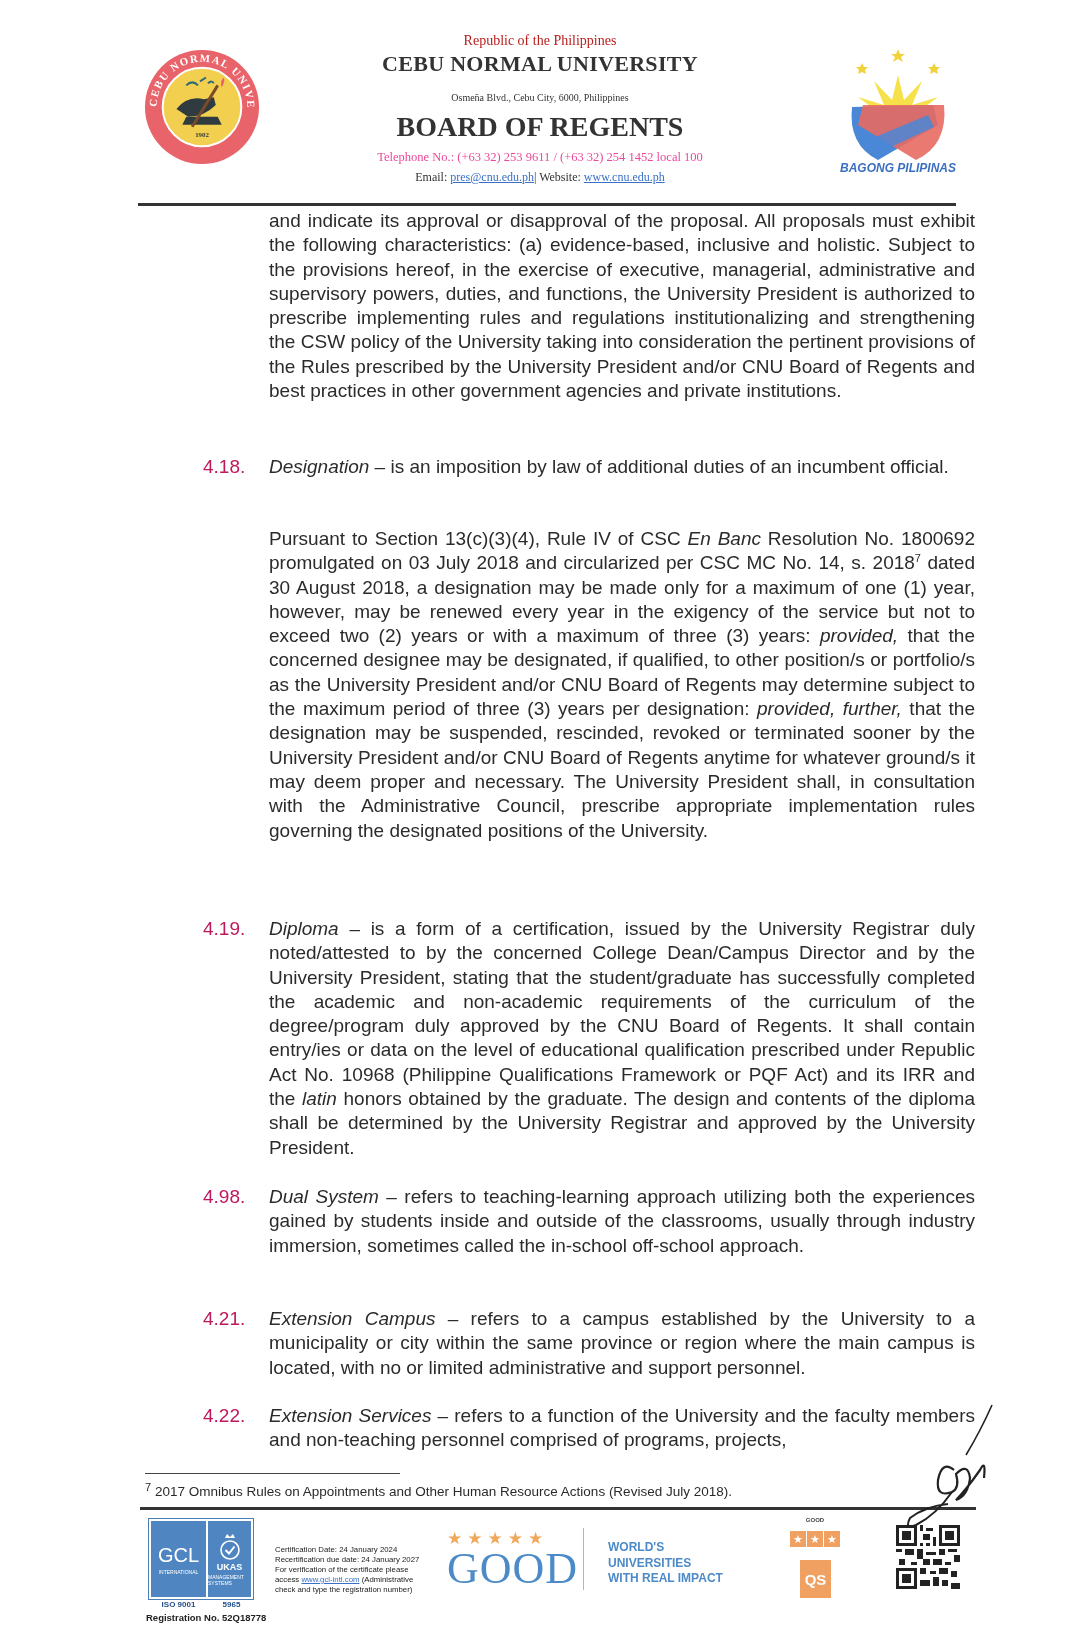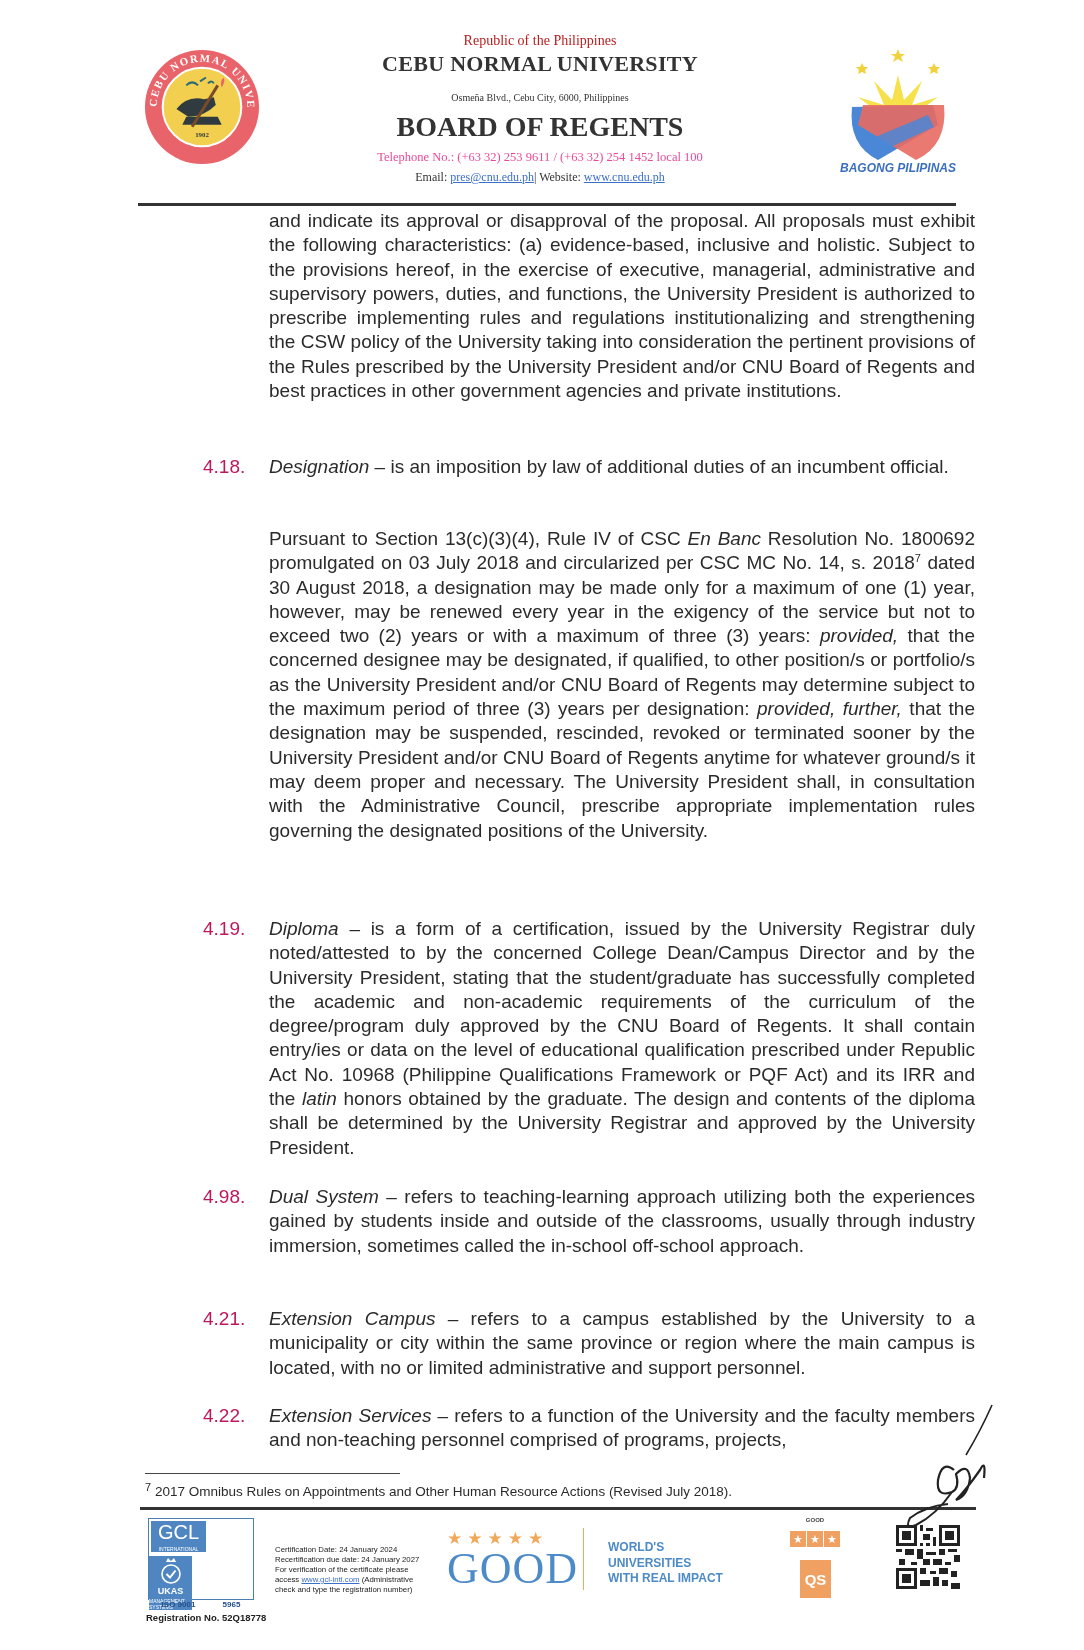--- a/index.html
+++ b/index.html
@@ -26,21 +26,21 @@
   .num { position: absolute; left: 203px; font-size: 19px; line-height: 24.3px; color: #be185d; }
   .body-text i, .para i { font-style: italic; }
   sup { font-size: 11px; line-height: 0; vertical-align: super; }
 
   
   .fn-rule { position: absolute; left: 145px; top: 1473px; width: 255px; height: 1px; background: #444; }
   .fn-text { position: absolute; left: 145px; top: 1484px; font-size: 13.5px; color: #2b2b2b; }
   .rule-bottom { position: absolute; left: 140px; top: 1507px; width: 836px; height: 3px; background: #333; }
 
   
-  .gcl { position: absolute; left: 148px; top: 1518px; width: 104px; height: 80px; border: 1px solid #4a7fb5; display: flex; background: #fff; flex-direction: column; }
+  .gcl { position: absolute; left: 148px; top: 1518px; width: 104px; height: 80px; border: 1px solid #4a7fb5; display: flex; background: #fff; }
   .gcl-left { width: 55px; background: #4f86c2; color: #fff; display: flex; flex-direction: column; align-items: center; justify-content: center; margin: 2px; }
   .gcl-right { width: 43px; background: #4f86c2; color: #fff; display: flex; flex-direction: column; align-items: center; justify-content: center; margin: 2px 2px 2px 0; }
   .gcl-main { font-size: 20px; font-family: "Liberation Sans", sans-serif; }
   .gcl-sub { font-size: 5px; margin-top: 2px; }
   .gcl-bottom { position: absolute; left: 148px; top: 1600px; width: 106px; display: flex; justify-content: space-around; font-size: 8px; color: #24508a; font-weight: bold; }
   .gcl-reg { position: absolute; left: 146px; top: 1612px; font-size: 9.5px; font-weight: bold; color: #222; }
   .cert-text { position: absolute; left: 275px; top: 1545px; font-size: 7.8px; line-height: 10px; color: #222; width: 150px; }
   .cert-text a { color: #3a6fc7; text-decoration: underline; }
 
   .wuri-stars { position: absolute; left: 447px; top: 1528px; font-size: 17px; color: #f0a85a; letter-spacing: 5px; }

